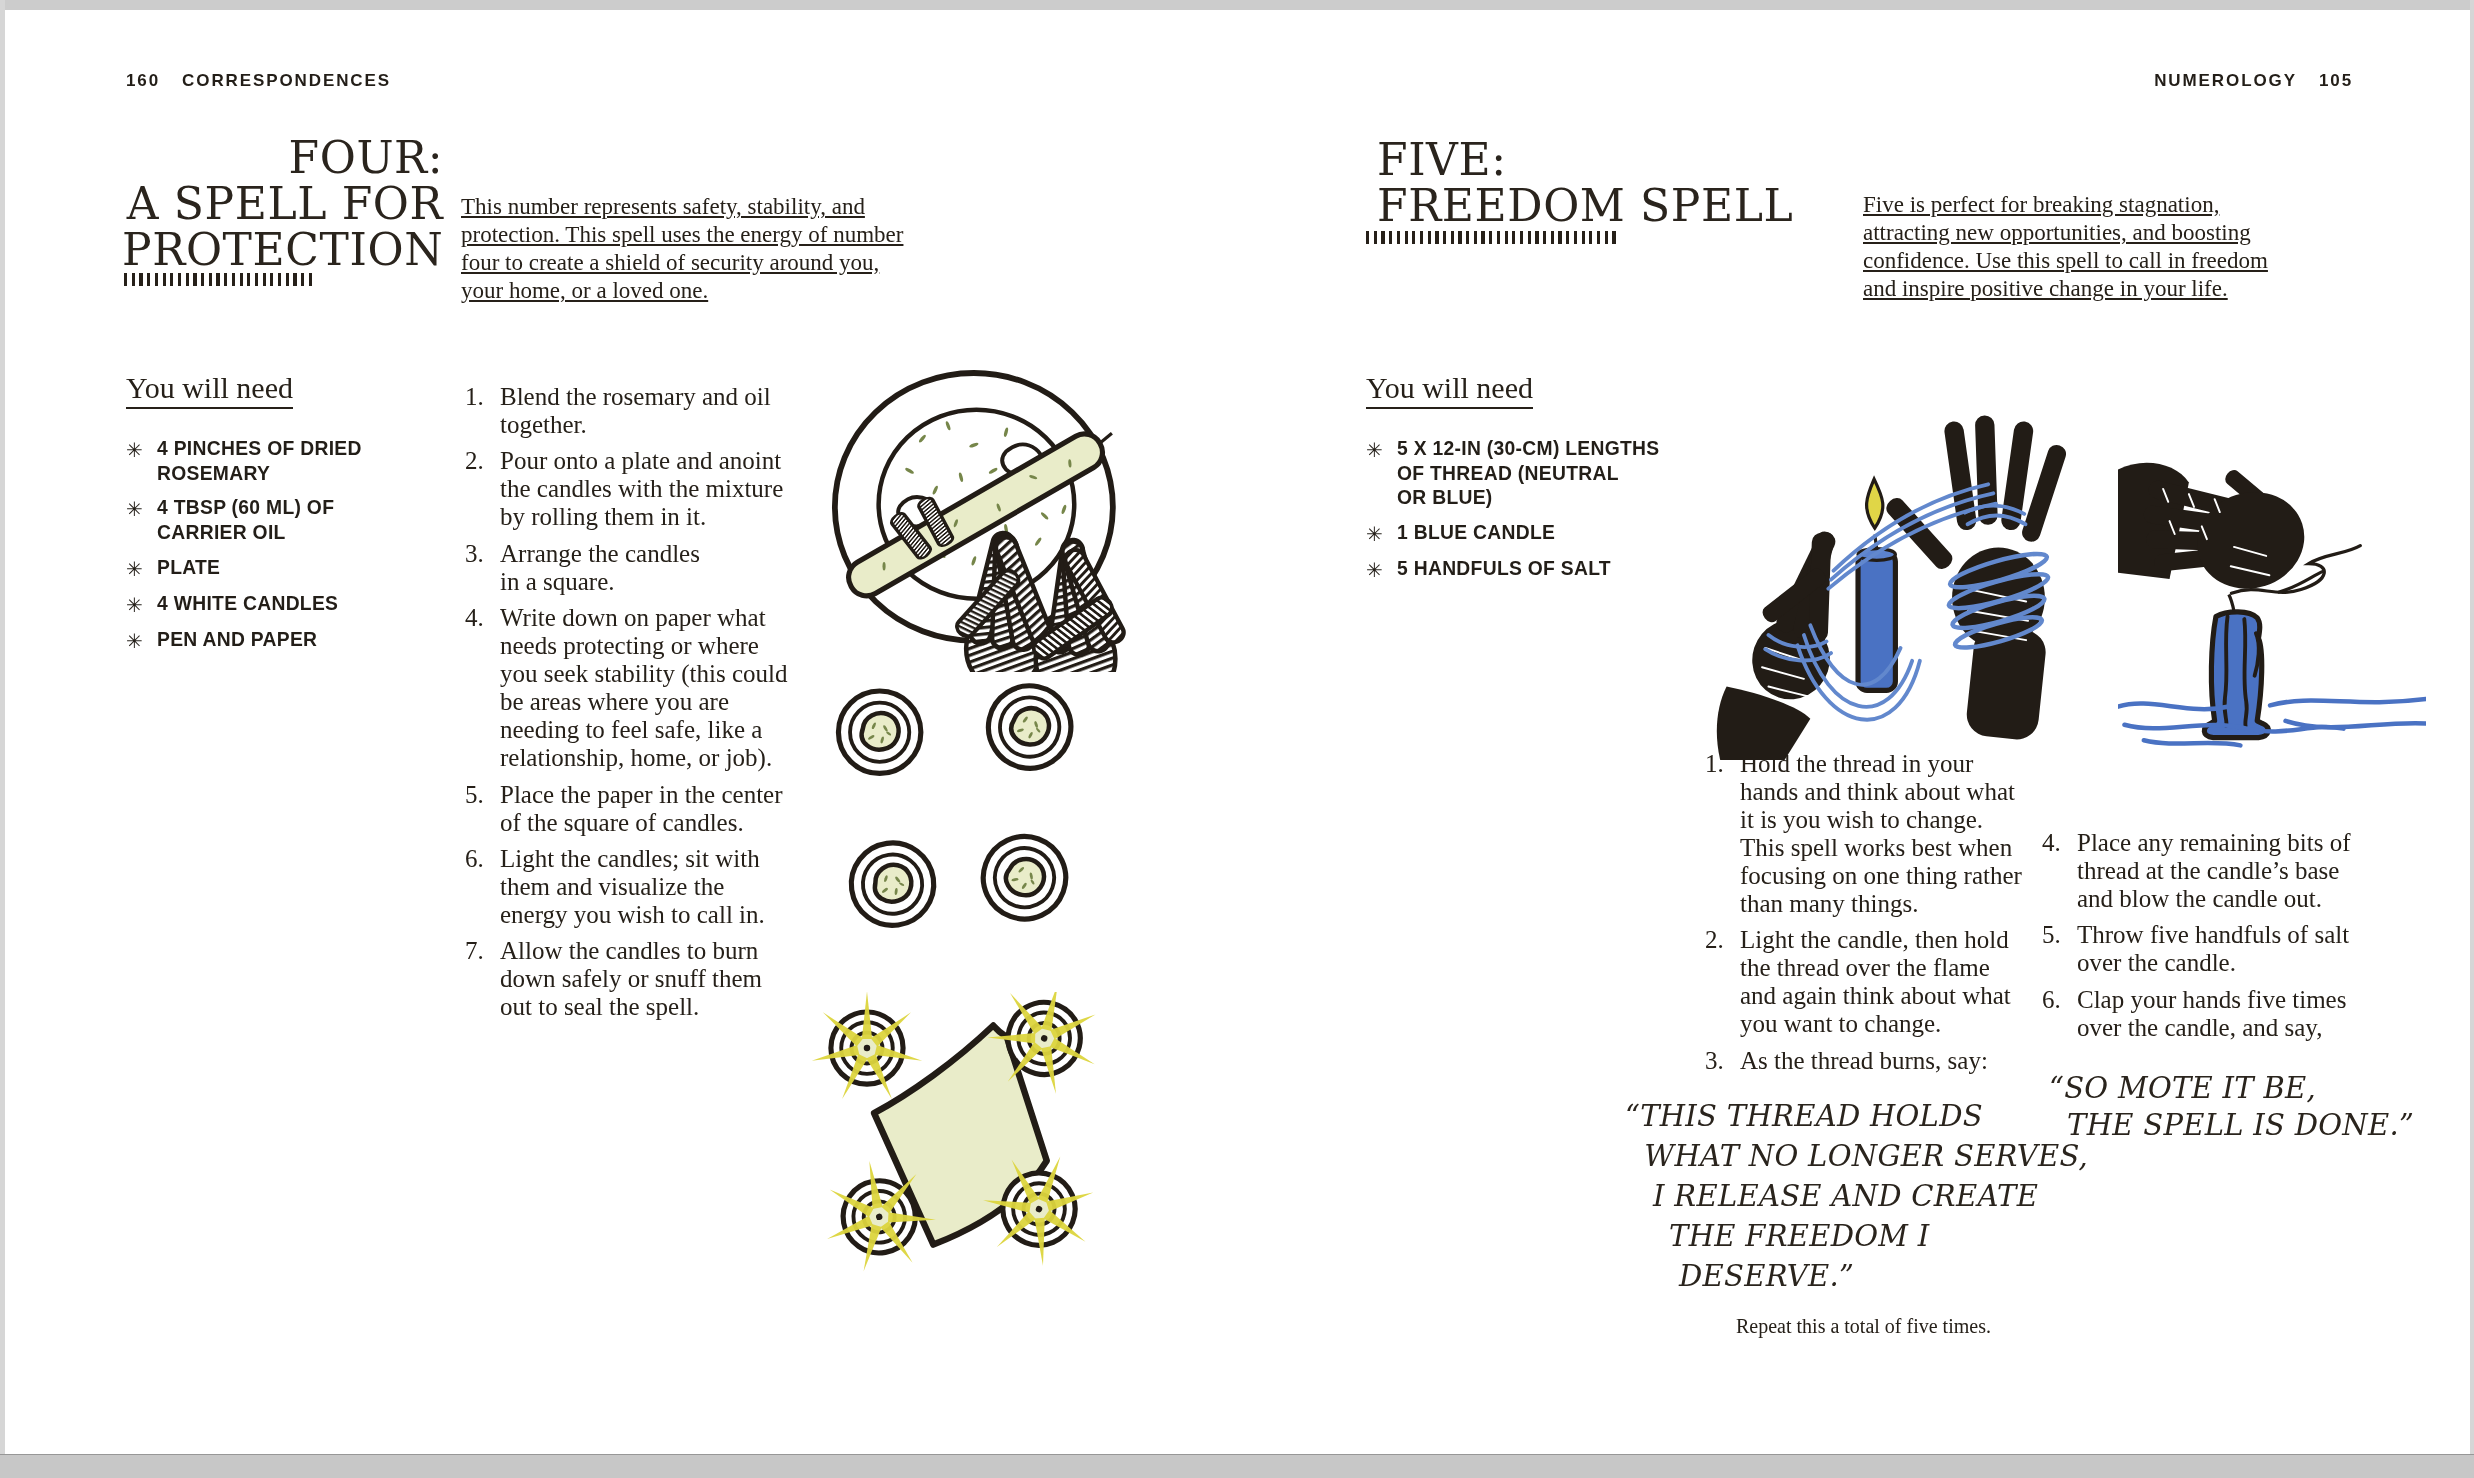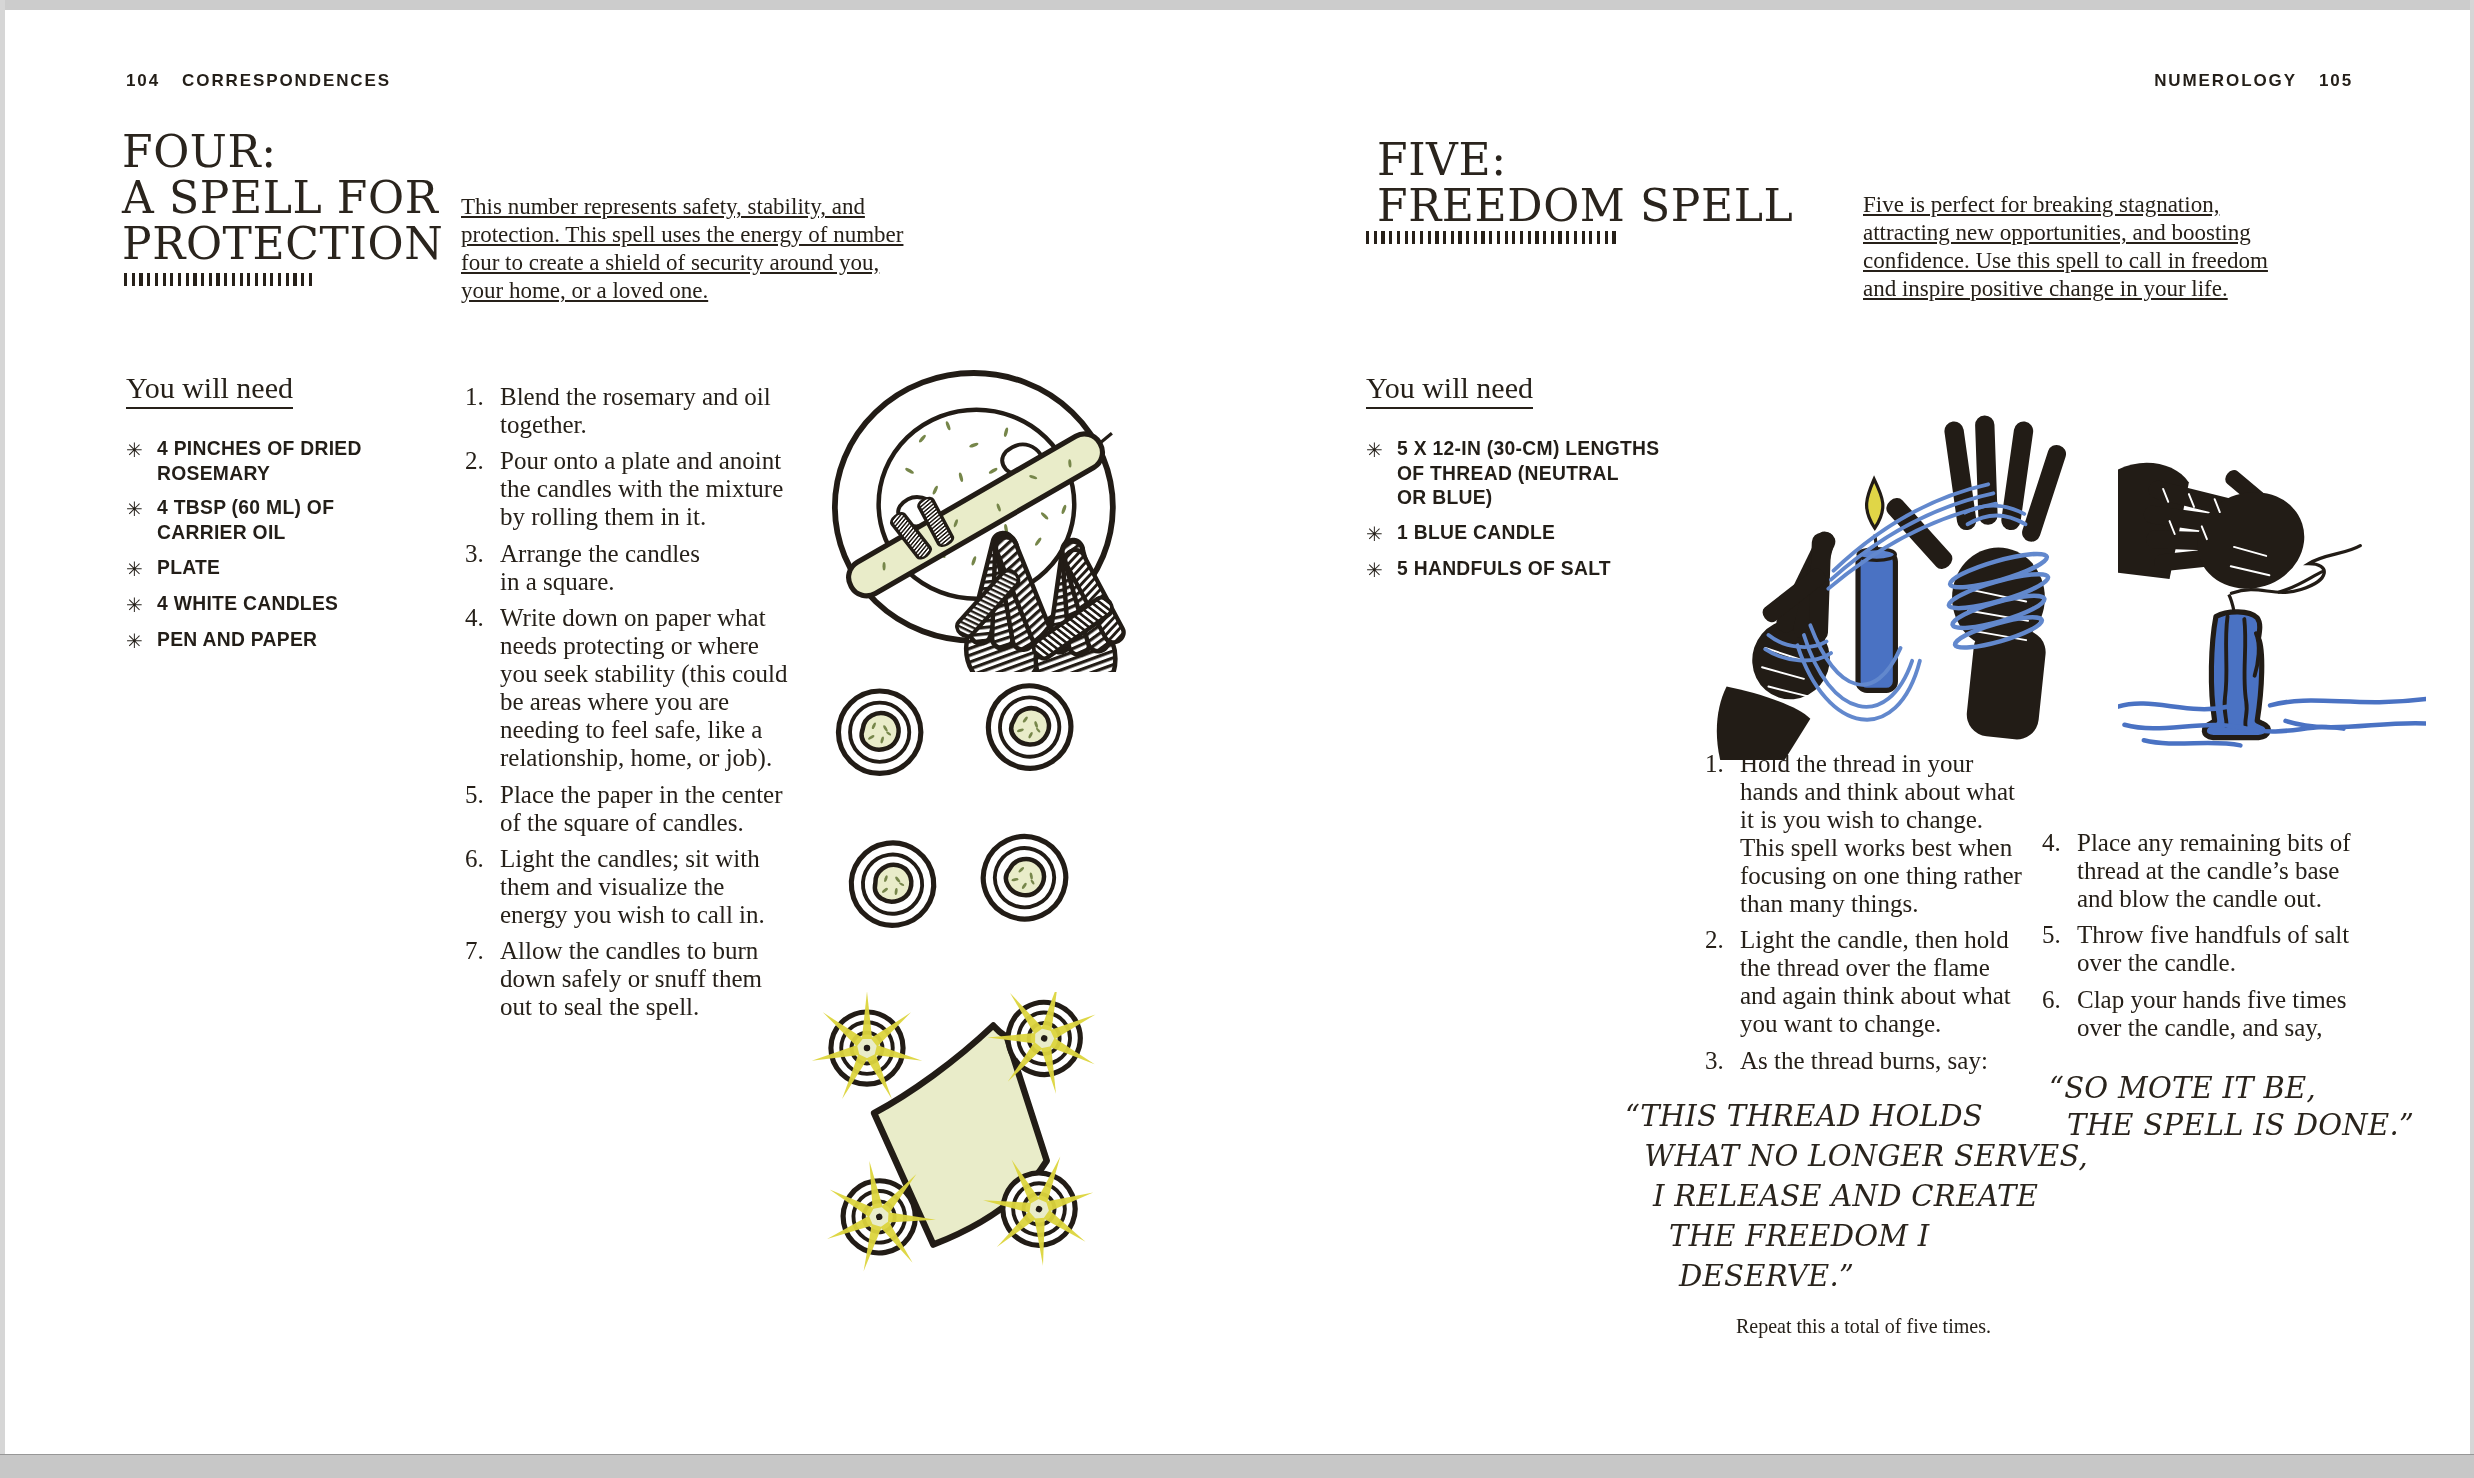--- a/index.html
+++ b/index.html
@@ -20,21 +20,21 @@
   }
   #lp-header{left:126px;top:71px;}
   #rp-header{right:122px;top:71px;text-align:right;margin-left:24px;}
   .hd-gap{display:inline-block;width:22px;}
 
   .title{
     position:absolute;font-family:"DejaVu Serif", serif;font-weight:400;
     font-size:44px;line-height:46px;letter-spacing:0.6px;color:#2a241d;white-space:nowrap;
   }
   .title span{display:block;}
-  #lp-title{left:122px;top:129px;}
+  #lp-title{left:122px;top:135px;text-align:right;}
   #rp-title{left:1365px;top:125px;}
 
   .rule{
     position:absolute;height:13px;
     background:repeating-linear-gradient(90deg,#262019 0 3.2px,rgba(0,0,0,0) 3.2px 7.7px);
   }
   #lp-rule{left:124px;top:273px;width:191px;}
   #rp-rule{left:1366px;top:231px;width:253px;}
 
   .intro{position:absolute;font-size:23px;line-height:28px;color:#262019;white-space:nowrap;}
@@ -79,21 +79,21 @@
 </style>
 </head>
 <body>
 
 <div>
   <div class="edge edge-top"></div>
   <div class="edge edge-left"></div>
   <div class="edge edge-right"></div>
 
   <div class="runhead" id="lp-header">
-    <span>104</span><span class="hd-gap"></span><span>CORRESPONDENCES</span>
+    <span>160</span><span class="hd-gap"></span><span>CORRESPONDENCES</span>
   </div>
 
   <h1 class="title" id="lp-title" style="margin:0;">
     <span>FOUR:</span>
     <span>A SPELL FOR</span>
     <span>PROTECTION</span>
   </h1>
   <div class="rule" id="lp-rule"></div>
 
   <div class="intro" id="lp-intro">

